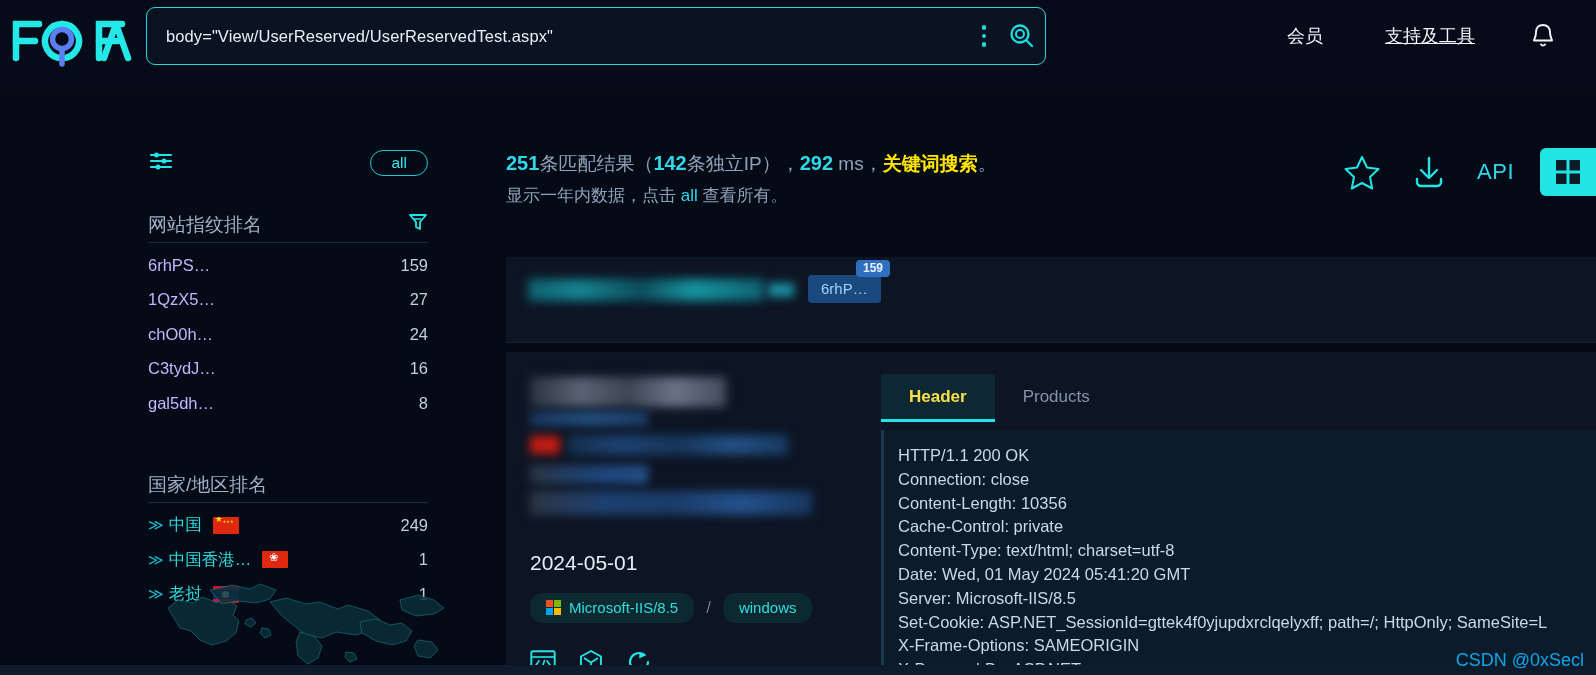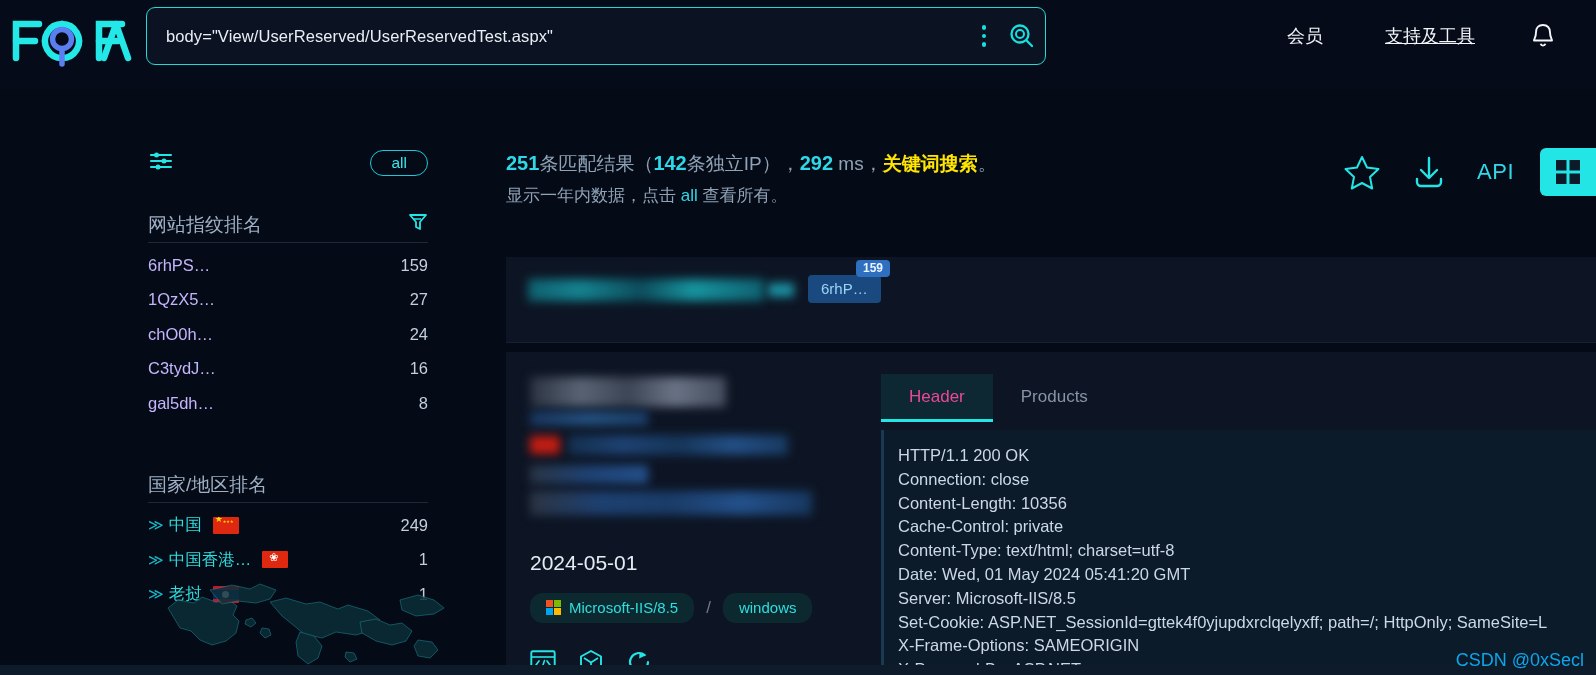--- a/index.html
+++ b/index.html
@@ -145,21 +145,21 @@
   .chip .ms { width: 15px; height: 15px; display: grid; grid-template-columns: 1fr 1fr; grid-template-rows: 1fr 1fr; gap: 1.5px; }
   .chip .ms i { display: block; }
   .slash { color: #6b7c90; font-size: 17px; }
   .icon-row { position: absolute; left: 24px; top: 288px; display: flex; align-items: center; gap: 22px; }
   .icon-row .ic { cursor: pointer; display: flex; }
 
   .tabs { position: absolute; left: 0; top: 22px; display: flex; align-items: flex-end; }
   .tab {
     font-size: 17px; padding: 13px 28px 12px; cursor: pointer; white-space: nowrap;
   }
-  .tab.active { color: #ec4899; font-weight: normal; background: #0d2832; border-bottom: 3px solid #23e5e5; }
+  .tab.active { color: #fde047; font-weight: bold; background: #0d2832; border-bottom: 3px solid #23e5e5; }
   .tab.inactive { color: #8593a5; padding-bottom: 15px; }
 
   .headerbox {
     position: absolute; left: 0; top: 78px; width: 715px; height: 245px;
     background: #0b1b2a; border-left: 3px solid #1a3a52;
     padding: 14px 0 0 14px; overflow: hidden;
   }
   .hline { color: #ccd8e6; font-size: 16.5px; line-height: 23.8px; white-space: nowrap; }
 
   .watermark { position: absolute; right: 12px; bottom: 4px; color: #0ea5e9; font-size: 18px; }

